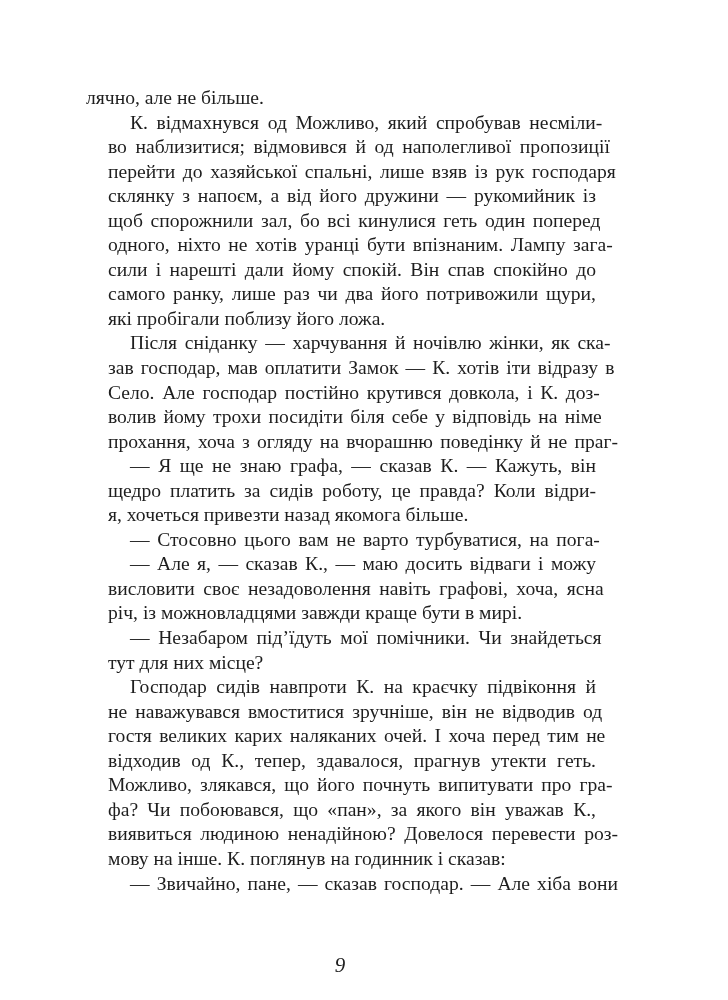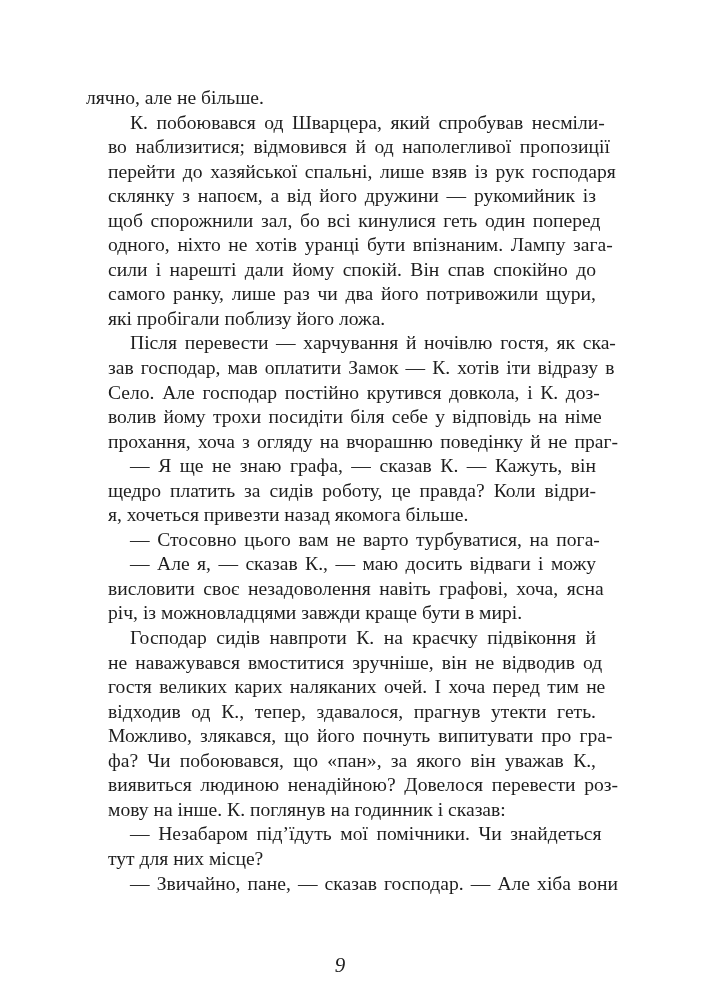--- a/index.html
+++ b/index.html
@@ -57,61 +57,61 @@
     }
   </style>
 </head>
 <body>
 
 <div class="page" id="page-body">
     <div class="para cont">
       <span class="line last">лячно, але не більше.</span>
     </div>
     <div class="para">
-      <span class="line indent" style="word-spacing: 3.66667px;">К. побоювався од Шварцера, який спробував несміли-</span>
+      <span class="line indent" style="word-spacing: 3.66667px;">К. відмахнувся од Можливо, який спробував несміли-</span>
       <span class="line" style="word-spacing: 3.66667px;">во наблизитися; відмовився й од наполегливої пропозиції</span>
       <span class="line" style="word-spacing: 2.75px;">перейти до хазяйської спальні, лише взяв із рук господаря</span>
       <span class="line" style="word-spacing: 2.44444px;">склянку з напоєм, а від його дружини — рукомийник із</span>
       <span class="line" style="word-spacing: 2.75px;">щоб спорожнили зал, бо всі кинулися геть один поперед</span>
       <span class="line" style="word-spacing: 2.75px;">одного, ніхто не хотів уранці бути впізнаним. Лампу зага-</span>
       <span class="line" style="word-spacing: 2.44444px;">сили і нарешті дали йому спокій. Він спав спокійно до</span>
       <span class="line" style="word-spacing: 2.75px;">самого ранку, лише раз чи два його потривожили щури,</span>
       <span class="line last">які пробігали поблизу його ложа.</span>
     </div>
     <div class="para">
-      <span class="line indent" style="word-spacing: 2.75px;">Після перевести — харчування й ночівлю гостя, як ска-</span>
+      <span class="line indent" style="word-spacing: 2.75px;">Після сніданку — харчування й ночівлю жінки, як ска-</span>
       <span class="line" style="word-spacing: 2.2px;">зав господар, мав оплатити Замок — К. хотів іти відразу в</span>
       <span class="line" style="word-spacing: 2.75px;">Село. Але господар постійно крутився довкола, і К. доз-</span>
       <span class="line" style="word-spacing: 2.44444px;">волив йому трохи посидіти біля себе у відповідь на німе</span>
       <span class="line" style="word-spacing: 2.34722px;">прохання, хоча з огляду на вчорашню поведінку й не праг-</span>
     </div>
     <div class="para">
       <span class="line indent" style="word-spacing: 2px;">— Я ще не знаю графа, — сказав К. — Кажуть, він</span>
       <span class="line" style="word-spacing: 2.75px;">щедро платить за сидів роботу, це правда? Коли відри-</span>
       <span class="line last">я, хочеться привезти назад якомога більше.</span>
     </div>
     <div class="para">
       <span class="line indent" style="word-spacing: 2.75px;">— Стосовно цього вам не варто турбуватися, на пога-</span>
     </div>
     <div class="para">
       <span class="line indent" style="word-spacing: 2px;">— Але я, — сказав К., — маю досить відваги і можу</span>
       <span class="line" style="word-spacing: 3.66667px;">висловити своє незадоволення навіть графові, хоча, ясна</span>
       <span class="line last">річ, із можновладцями завжди краще бути в мирі.</span>
     </div>
     <div class="para">
+      <span class="line indent" style="word-spacing: 3.66667px;">— Незабаром під’їдуть мої помічники. Чи знайдеться</span>
+      <span class="line last">тут для них місце?</span>
+    </div>
+    <div class="para">
       <span class="line indent" style="word-spacing: 3.14286px;">Господар сидів навпроти К. на краєчку підвіконня й</span>
       <span class="line" style="word-spacing: 3.14286px;">не наважувався вмоститися зручніше, він не відводив од</span>
       <span class="line" style="word-spacing: 2.44444px;">гостя великих карих наляканих очей. І хоча перед тим не</span>
       <span class="line" style="word-spacing: 3.14286px;">відходив од К., тепер, здавалося, прагнув утекти геть.</span>
       <span class="line" style="word-spacing: 3.14286px;">Можливо, злякався, що його почнуть випитувати про гра-</span>
       <span class="line" style="word-spacing: 2.44444px;">фа? Чи побоювався, що «пан», за якого він уважав К.,</span>
       <span class="line" style="word-spacing: 3.75312px;">виявиться людиною ненадійною? Довелося перевести роз-</span>
       <span class="line last">мову на інше. К. поглянув на годинник і сказав:</span>
     </div>
     <div class="para">
-      <span class="line indent" style="word-spacing: 3.66667px;">— Незабаром під’їдуть мої помічники. Чи знайдеться</span>
-      <span class="line last">тут для них місце?</span>
-    </div>
-    <div class="para">
       <span class="line indent" style="word-spacing: 2.19618px;">— Звичайно, пане, — сказав господар. — Але хіба вони</span>
     </div>
   </div>
 <div class="page-number">9</div>
 
 </body></html>

